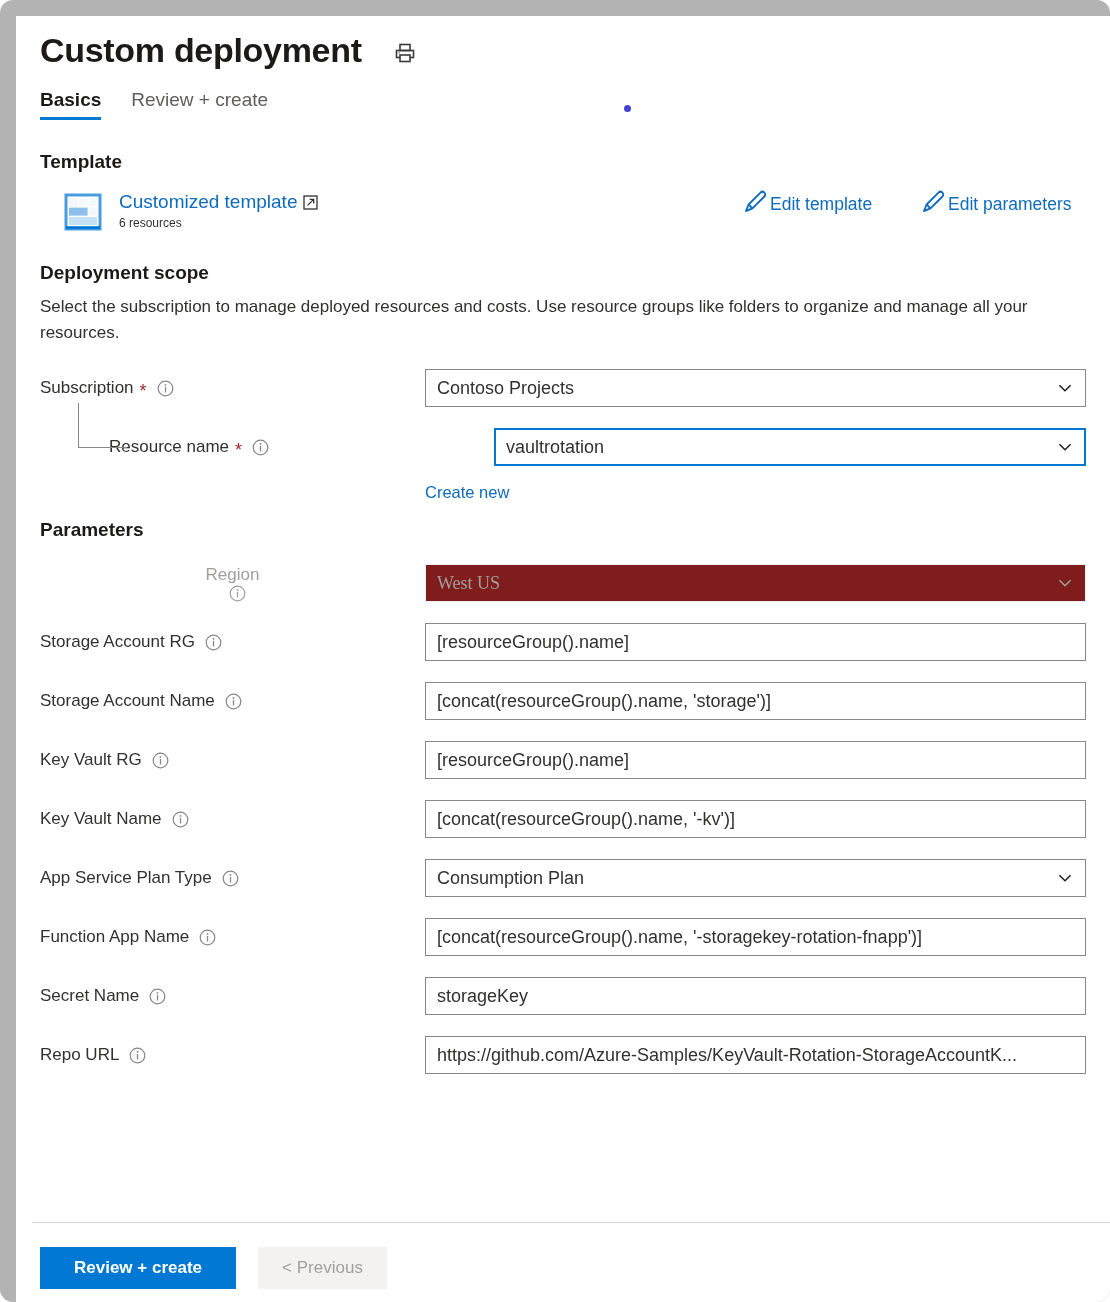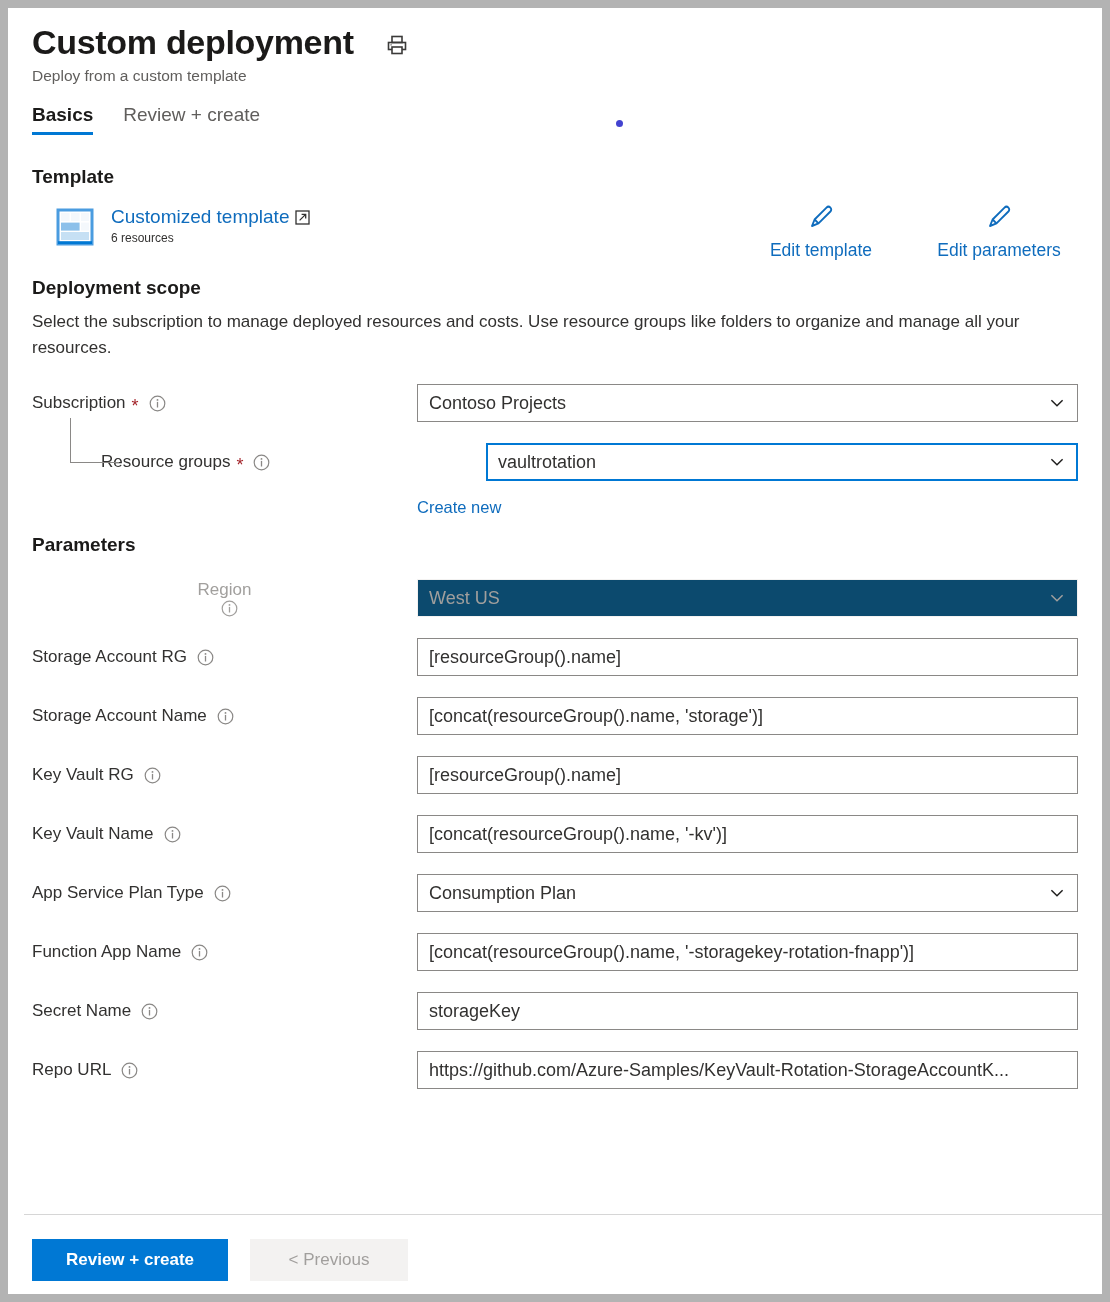--- a/index.html
+++ b/index.html
@@ -10,22 +10,23 @@
   body {
     font-family: "Liberation Sans", sans-serif;
     -webkit-font-smoothing: antialiased;
   }
   #page {
     position: relative;
     width: 1110px;
     height: 1302px;
     box-sizing: border-box;
     background: #b3b3b3;
-    padding: 8px;
+    padding: 16px;
     overflow: hidden;
+    border-radius: 13px;
   }
   #sheet {
     position: relative;
     width: 1094px;
     height: 1286px;
     background: #ffffff;
     box-sizing: border-box;
     overflow: hidden;
   }
 
@@ -127,21 +128,21 @@
 
   .edit-actions {
     position: absolute;
     left: 700px;
     top: -8px;
     display: flex;
   }
   .edit-action {
     width: 178px;
     display: flex;
-    flex-direction: column;
+    flex-direction: row;
     align-items: center;
     cursor: pointer;
   }
   .edit-action .pencil { height: 38px; display: flex; align-items: center; }
   .edit-action .lbl {
     font-size: 17.5px;
     color: #0f6cbd;
     margin-top: 4px;
   }
 
@@ -205,22 +206,23 @@
     white-space: nowrap;
     overflow: hidden;
     text-overflow: ellipsis;
   }
   .field.focused {
     border: 2px solid #0078d4;
     padding: 0 10px;
   }
   .field.disabled {
     border: 1px solid #f3f2f1;
-    background: #0c4a6e;
+    background: #7f1d1d;
     color: #a19f9d;
+    font-family: Liberation Serif, serif;
   }
   .chev { margin-left: 8px; display: flex; align-items: center; }
 
   .create-new {
     position: absolute;
     left: 385px;
     top: 56px;
     font-size: 16.5px;
     color: #0f6cbd;
     cursor: pointer;
@@ -264,21 +266,21 @@
   .btn.primary {
     background: #0078d4;
     color: #ffffff;
     font-weight: 600;
     width: 196px;
     border: none;
   }
   .btn.ghost-disabled {
     background: #f3f2f1;
     color: #a19f9d;
-    width: 158px;
+    width: 129px;
     border: none;
     margin-left: 22px;
     cursor: default;
   }
   .btn.outline {
     background: #ffffff;
     color: #201f1e;
     border: 1px solid #8a8886;
     width: 280px;
     margin-left: 24px;
@@ -295,21 +297,20 @@
       <div class="page-title">Custom deployment</div>
       <div class="print-btn">
         <svg width="22" height="22" viewBox="0 0 22 22">
           <rect x="6" y="2.5" width="10" height="6" fill="none" stroke="#3b3a39" stroke-width="1.6"></rect>
           <rect x="2.5" y="8.5" width="17" height="7" fill="none" stroke="#3b3a39" stroke-width="1.6"></rect>
           <rect x="6" y="13" width="10" height="6.5" fill="#fff" stroke="#3b3a39" stroke-width="1.6"></rect>
           <rect x="4.3" y="10" width="1.6" height="1.6" fill="#9a9a9a"></rect>
         </svg>
       </div>
     </div>
-    <div class="subtitle">Deploy from a custom template</div>
   </div>
 
   <div class="tabs">
     <div class="tab active">Basics</div>
     <div class="tab">Review + create</div>
     <div class="blue-dot"></div>
   </div>
 
   <div class="body-pad">
 
@@ -386,21 +387,21 @@
             <svg width="18" height="18" viewBox="0 0 18 18">
               <path d="M3.4 6.3 L9 11.7 L14.6 6.3" fill="none" stroke="#201f1e" stroke-width="1.5"></path>
             </svg>
           </span>
         </div>
       </div>
 
       <div class="row sub-row">
         <div class="tree-connector"></div>
         <div class="label-cell indent">
-          <span>Resource groups</span>
+          <span>Resource name</span>
           <span class="req">*</span>
           <span class="info-icon">
             <svg width="17" height="17" viewBox="0 0 17 17">
               <circle cx="8.5" cy="8.5" r="7.3" fill="none" stroke="#8a8886" stroke-width="1.2"></circle>
               <circle cx="8.5" cy="4.9" r="0.95" fill="#8a8886"></circle>
               <rect x="7.85" y="6.9" width="1.3" height="5.6" fill="#8a8886"></rect>
             </svg>
           </span>
         </div>
         <div class="field focused">

